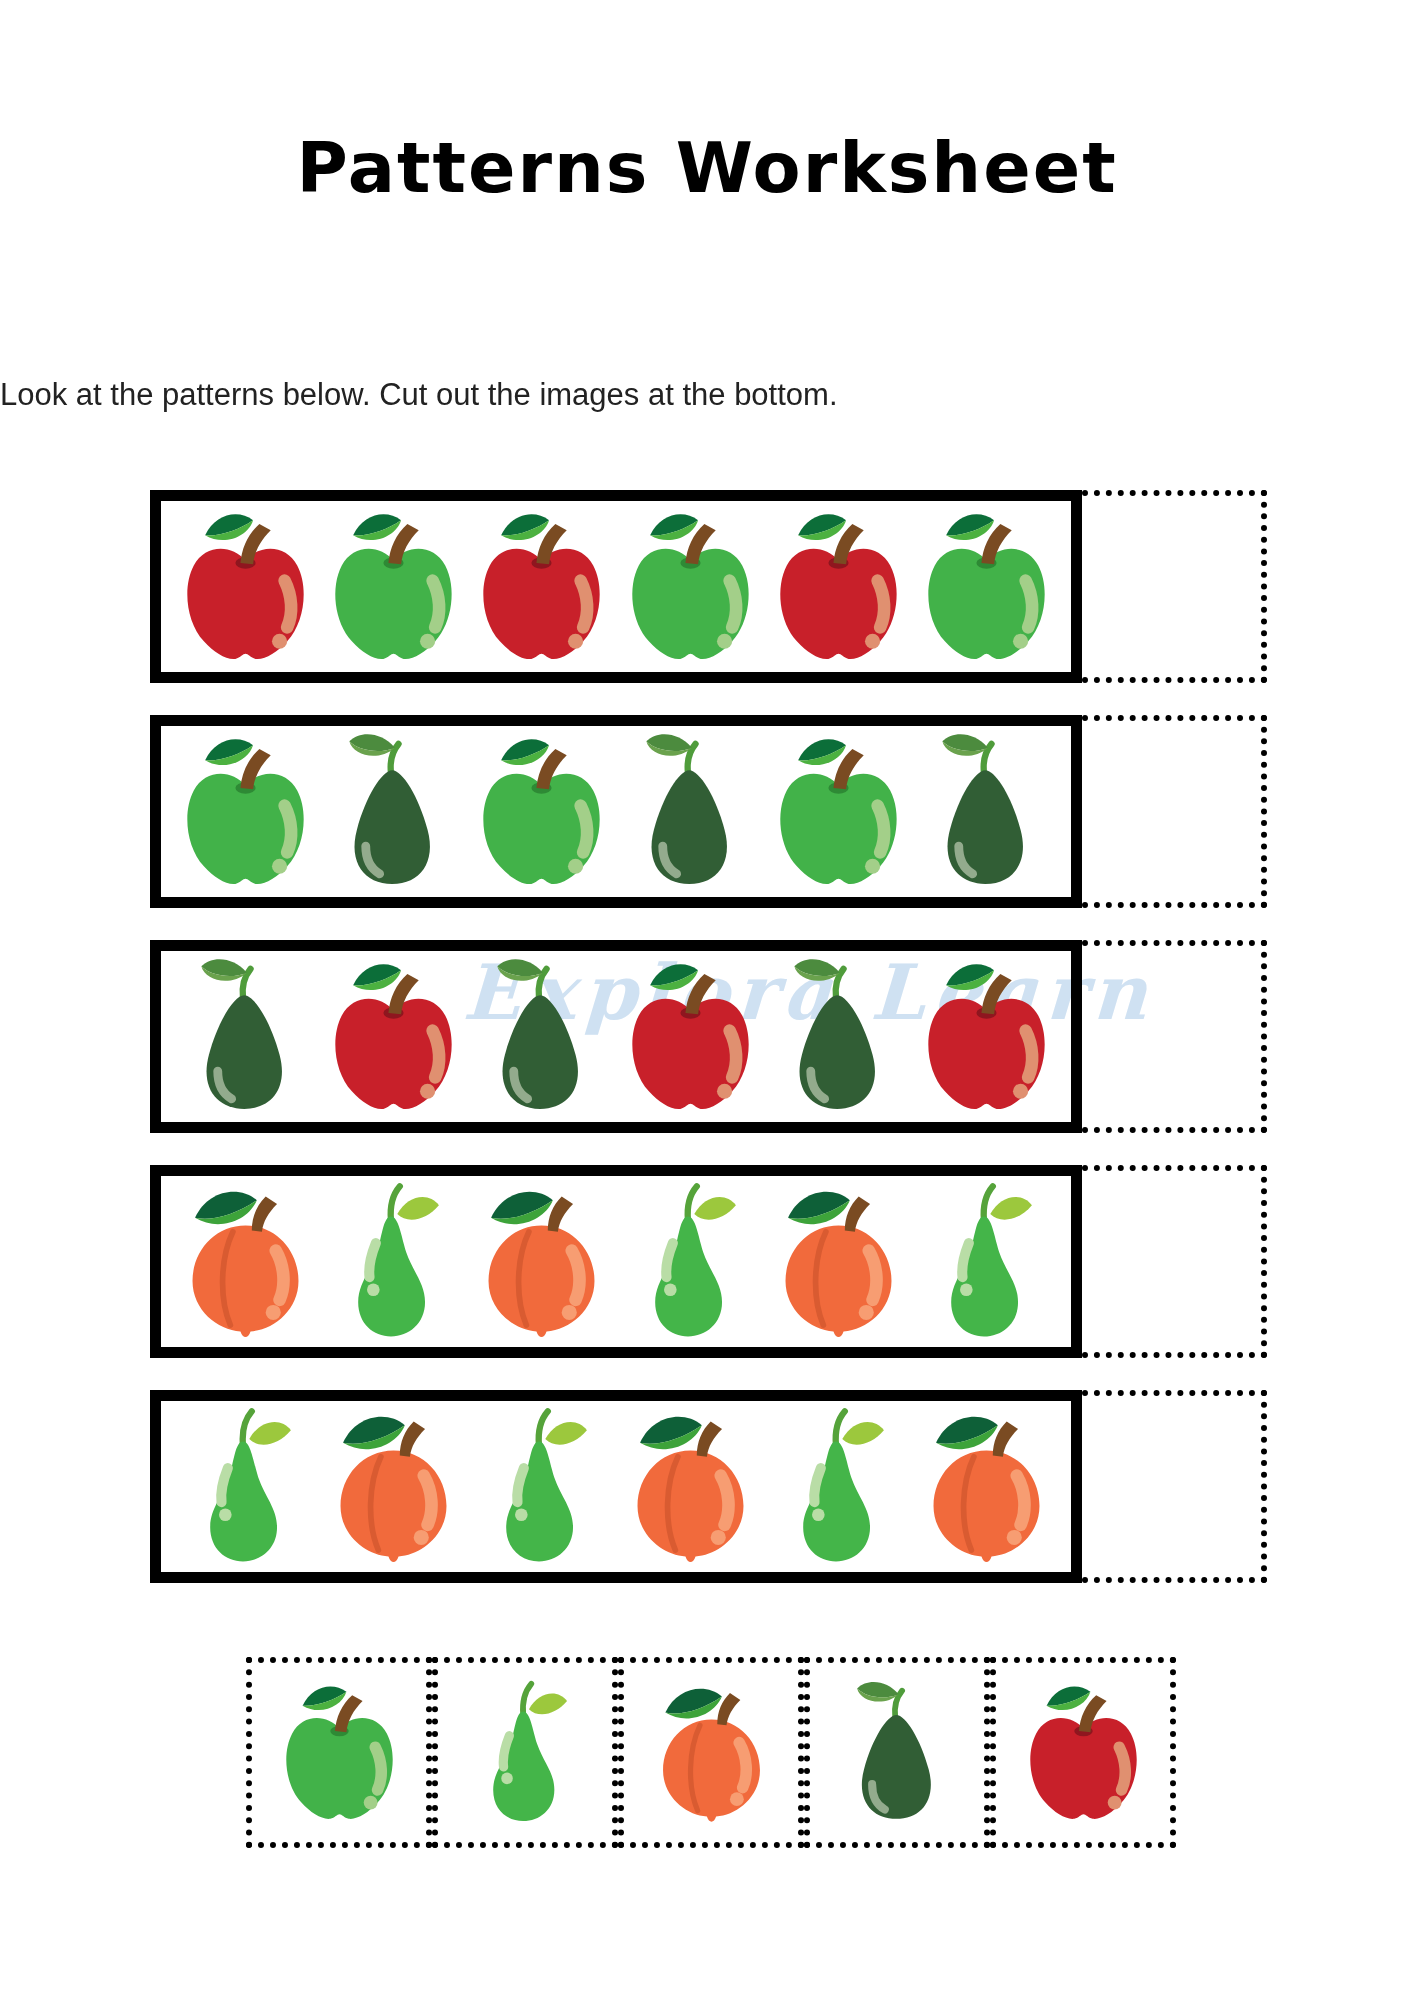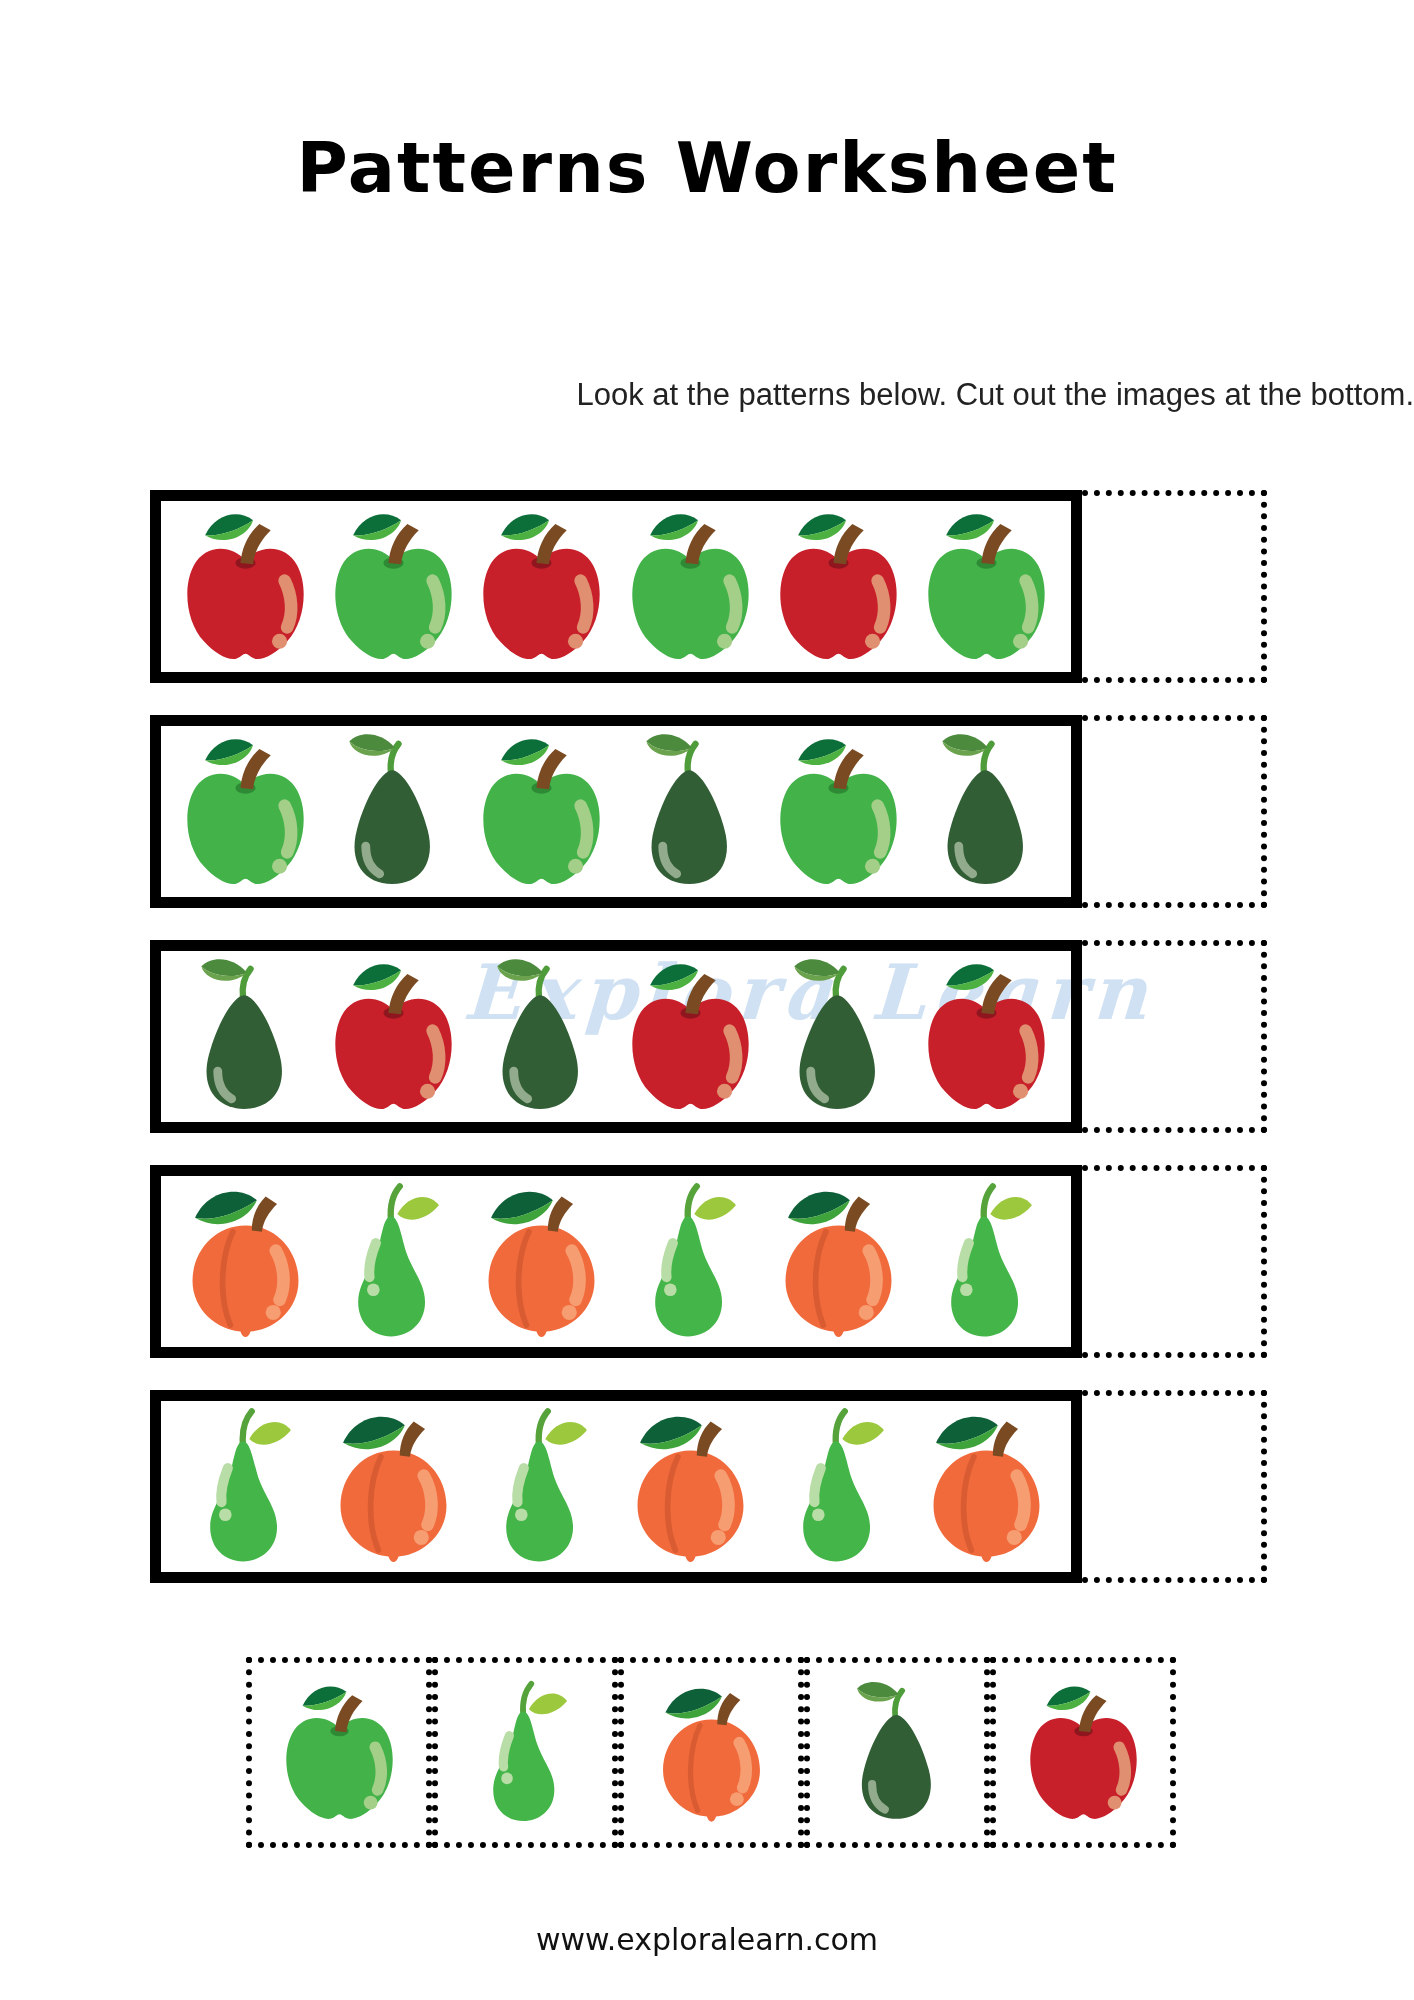--- a/index.html
+++ b/index.html
@@ -3,21 +3,21 @@
 <meta charset="utf-8">
 <style>
   html,body{margin:0;padding:0;background:#ffffff;}
   body{font-family:"Liberation Sans",sans-serif;color:#1c1c1c;}
   .sheet{position:relative;width:1414px;height:2000px;background:#ffffff;overflow:hidden;margin:0 auto;}
 
   .title{position:absolute;top:80px;left:0;width:100%;text-align:center;
          font-family:"DejaVu Sans",sans-serif;font-weight:bold;font-size:70px;
          letter-spacing:2px;color:#000;}
 
-  .instructions{position:absolute;top:368px;left:0;width:100%;text-align:right;
+  .instructions{position:absolute;top:368px;left:0;width:100%;text-align:left;
                 font-size:31px;line-height:54px;color:#222;}
 
   .watermark{position:absolute;top:948px;left:470px;z-index:1;
              font-family:"DejaVu Serif",serif;font-style:italic;font-weight:bold;
              font-size:76px;letter-spacing:7px;transform:skewX(-6deg);
              pointer-events:none;}
 
   .rows{position:absolute;left:150px;top:490px;z-index:2;}
   .pattern-row{display:flex;align-items:stretch;height:193px;margin-bottom:32px;}
   .pattern-box{width:932px;box-sizing:border-box;border:11px solid #000;background:transparent;
@@ -305,14 +305,13 @@
       </div>
       <div class="cutout-box">
         <div class="fruit" style="color: rgb(200, 32, 42);">
           <svg viewBox="0 0 110 130" role="img">
             <use href="#sym-red-apple"></use>
           </svg>
         </div>
       </div>
     </div>
 
-  <div class="footer">www.exploralearn.com</div>
 </div>
 
 </body></html>

